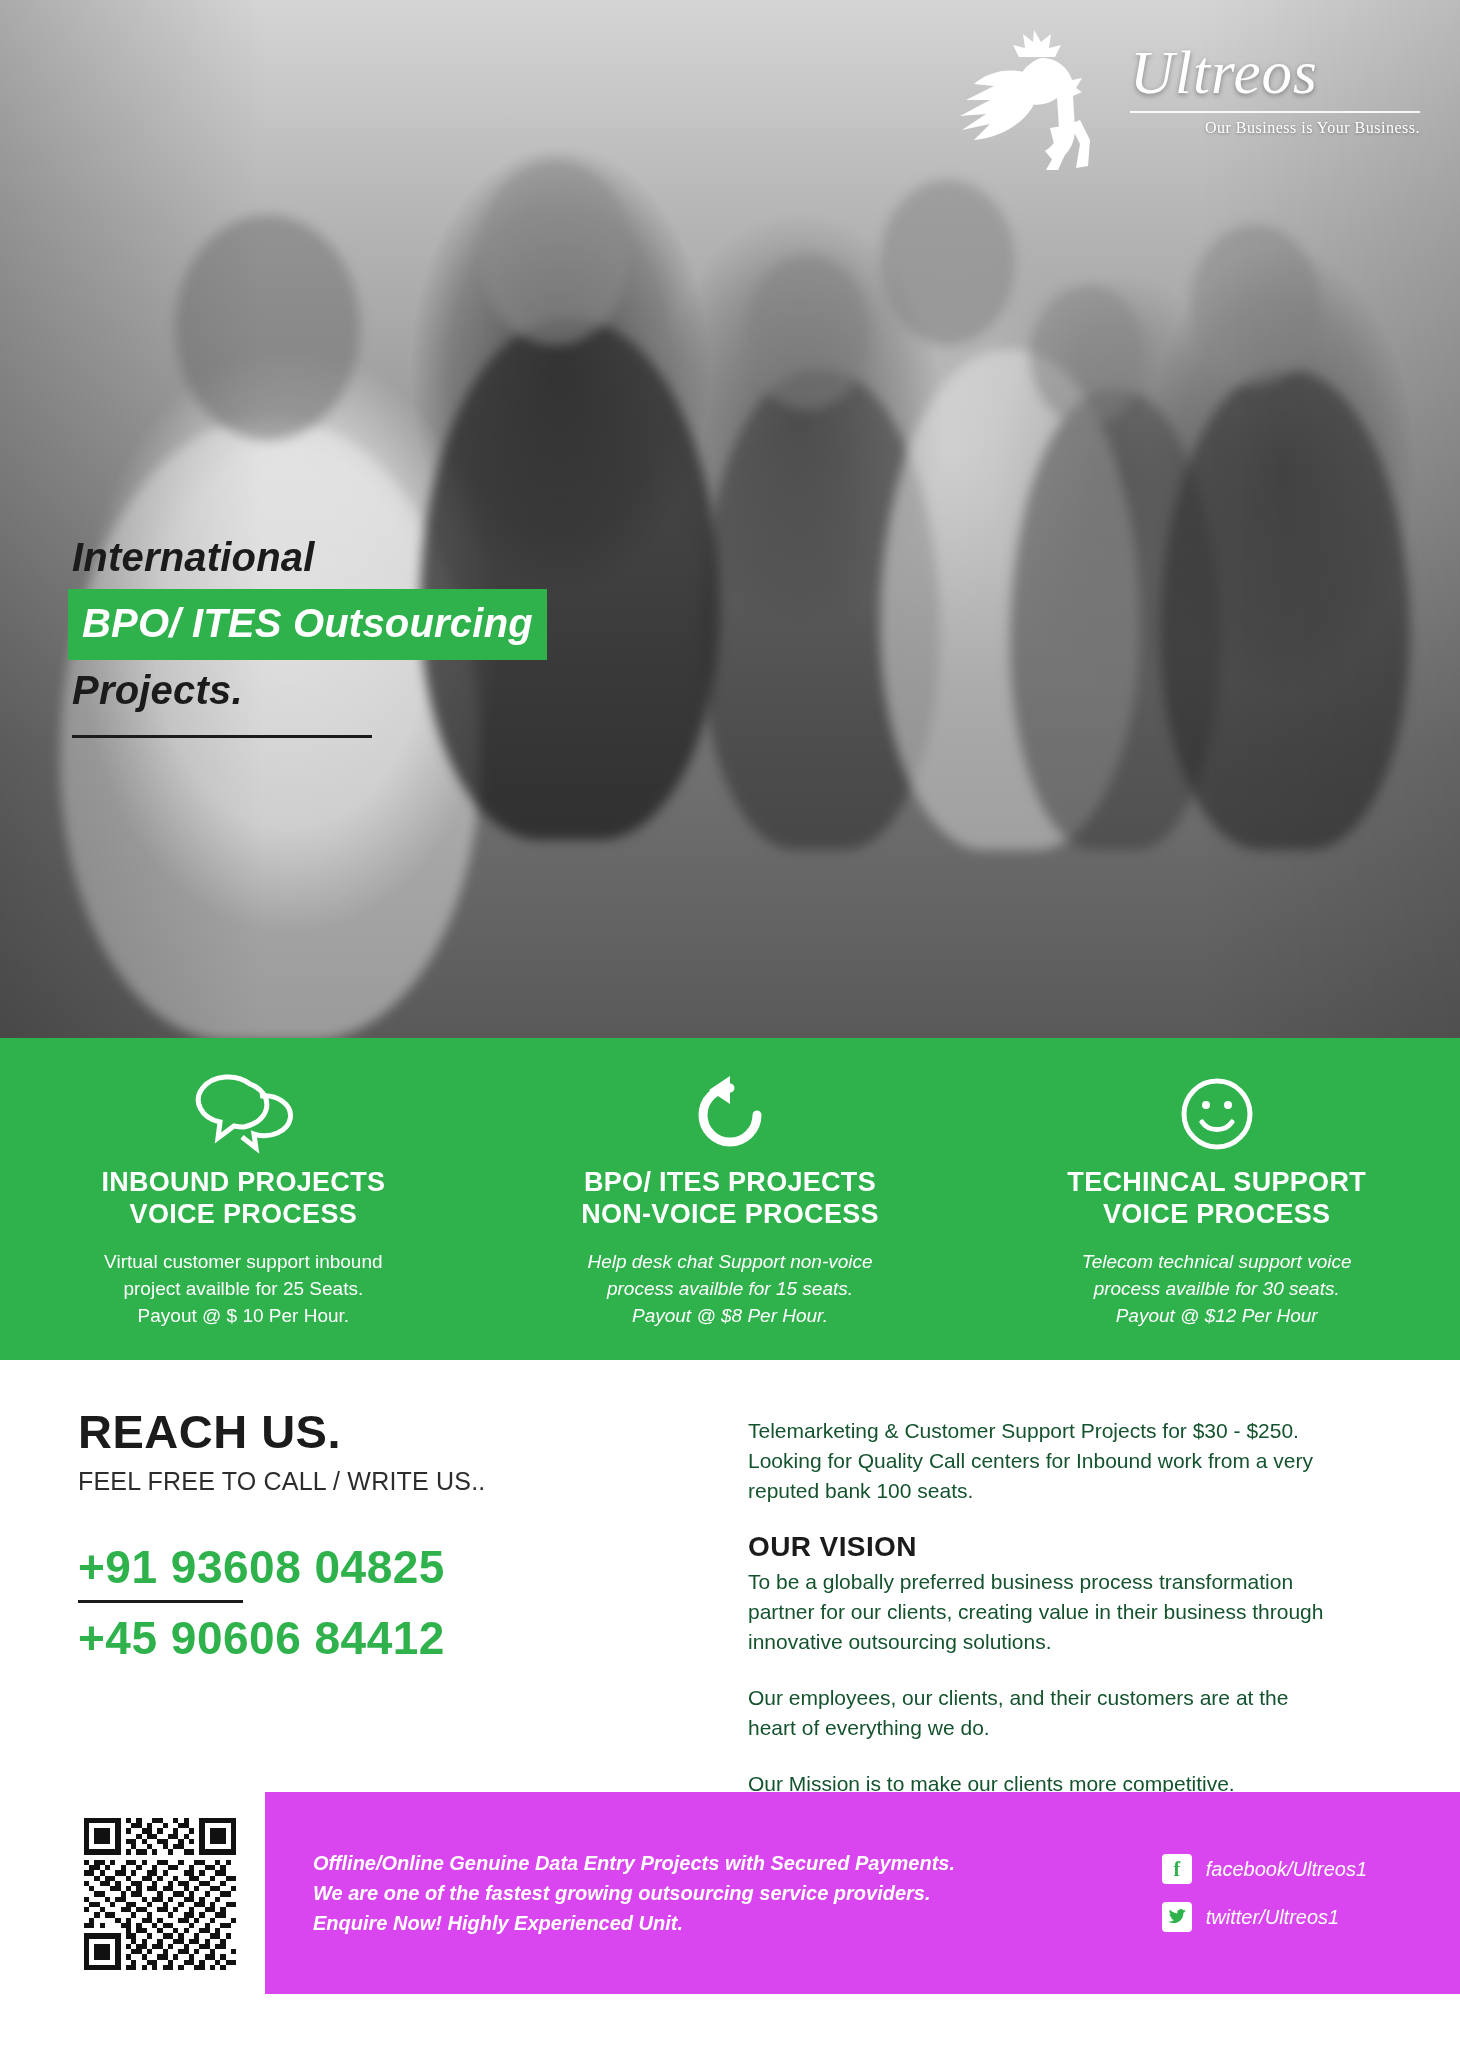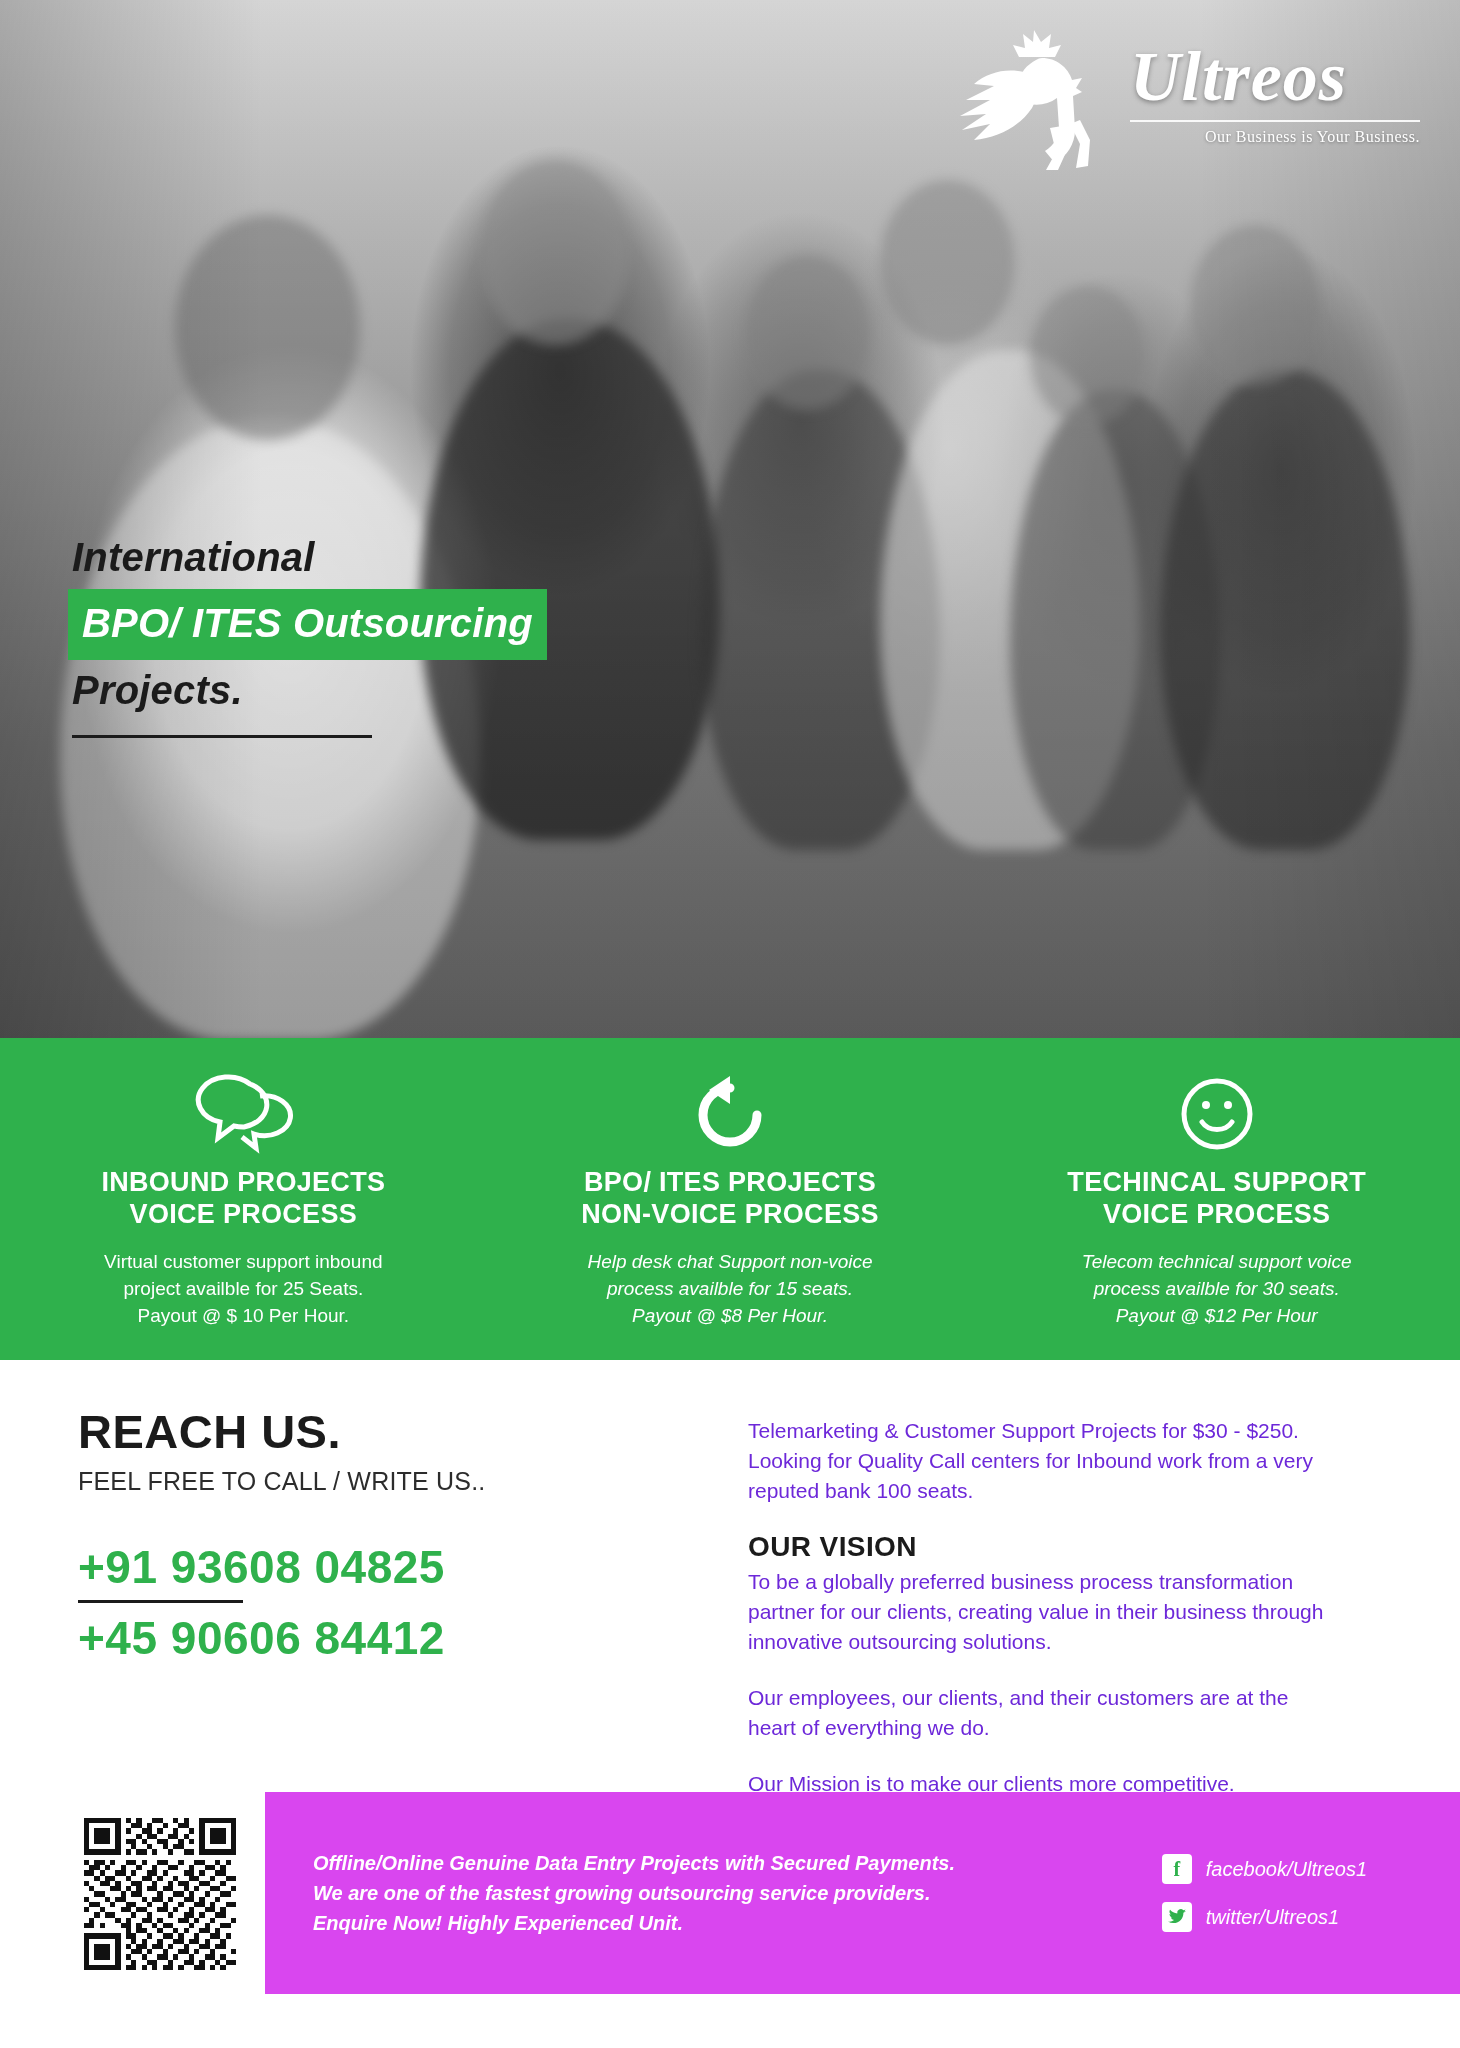--- a/index.html
+++ b/index.html
@@ -57,23 +57,23 @@
     right: 40px;
     display: flex;
     align-items: flex-start;
     gap: 14px;
     z-index: 6;
   }
   .logo-mark { width: 170px; height: 150px; }
   .logo-text { padding-top: 18px; }
   .logo-name {
     color: #ffffff;
-    font-size: 70px;
+    font-size: 61px;
     font-style: italic;
-    font-weight: bold;
+    font-weight: normal;
     letter-spacing: 1px;
     font-family: "Liberation Serif", serif;
     line-height: 1;
     text-shadow: 0 2px 5px rgba(0,0,0,0.35);
   }
   .logo-rule {
     height: 2px;
     background: #ffffff;
     margin: 8px 0 6px 0;
     width: 290px;
@@ -182,21 +182,21 @@
   .contact-lines {
     margin-top: 24px;
     font-size: 24px;
     font-style: italic;
     color: #1b1b1b;
     line-height: 1.42;
   }
 
   .para {
     font-size: 21px;
-    color: #6d28d9;
+    color: #14532d;
     line-height: 1.42;
     margin-bottom: 26px;
   }
   .para-head {
     font-size: 28px;
     font-weight: bold;
     color: #1b1b1b;
     margin-bottom: 4px;
     letter-spacing: 0.4px;
   }

